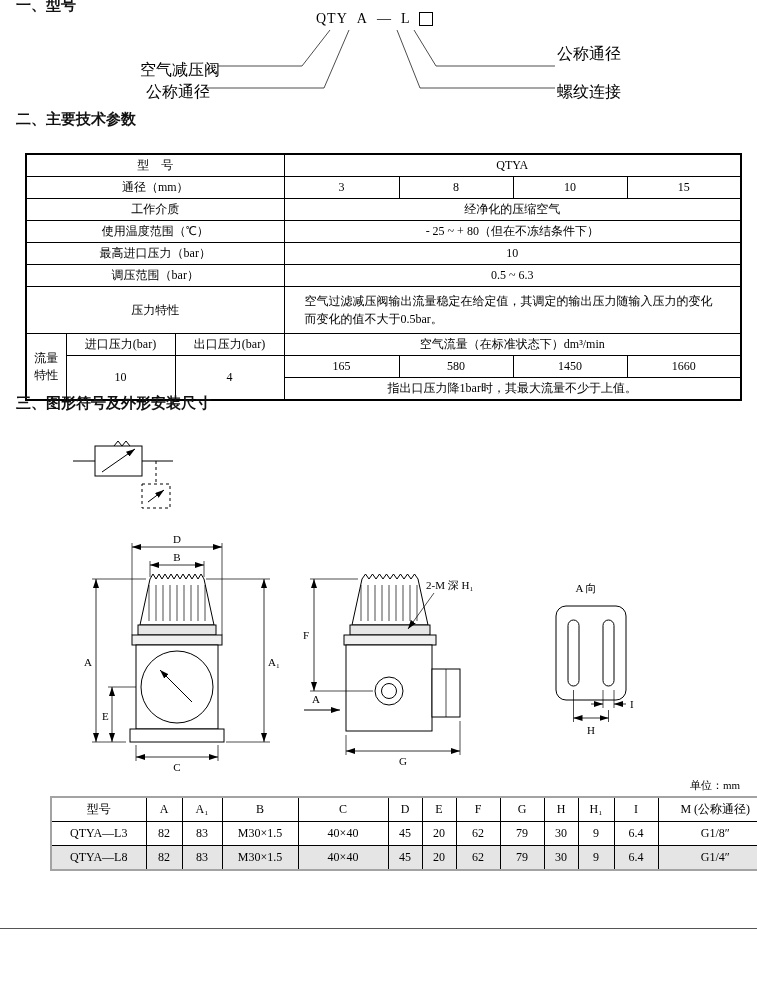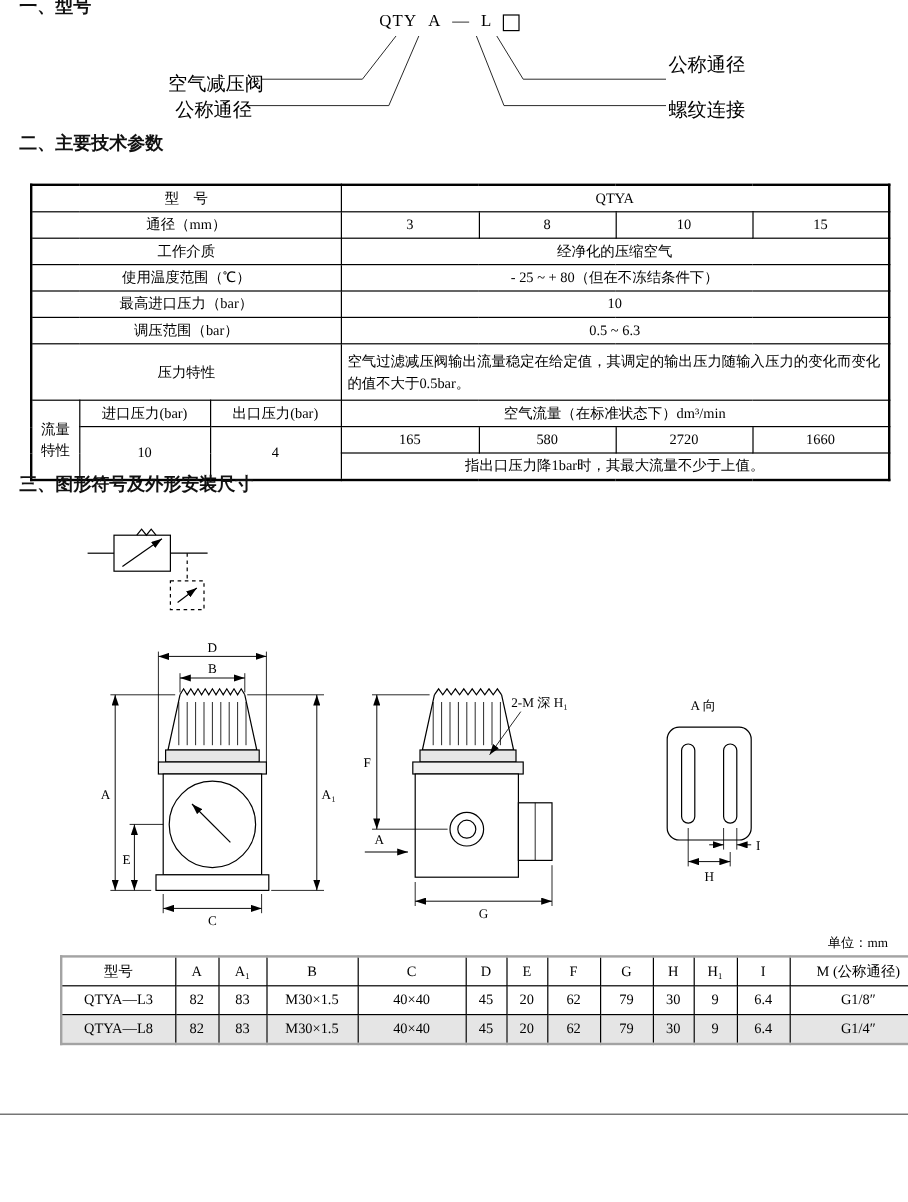--- a/index.html
+++ b/index.html
@@ -8,21 +8,21 @@
   .abs{position:absolute;}
   .sec-title{position:absolute;font-family:"Liberation Sans",sans-serif;font-weight:bold;font-size:15px;color:#111;white-space:nowrap;}
   .lbl{position:absolute;font-size:16px;white-space:nowrap;}
   .code-row{position:absolute;left:316px;top:11px;display:flex;align-items:center;gap:9px;font-size:14px;letter-spacing:1px;font-family:"Liberation Serif",serif;}
   .code-box{width:12px;height:12px;border:1px solid #000;display:inline-block;background:#fff;}
   table{border-collapse:collapse;table-layout:fixed;position:absolute;background:#fff;}
   td{border:1px solid #000;font-size:12px;text-align:center;vertical-align:middle;padding:0 2px;overflow:hidden;}
   .tech{left:25px;top:137px;width:715px;border:2px solid #000;margin-top:16px;}
   .tech td{height:21px;}
   .tech tr.tall td{height:42px;}
-  .tech td.ltext{text-align:left;padding:2px 5px;line-height:1.5;}
+  .tech td.ltext{text-align:left;padding:2px 20px;line-height:1.5;}
   .dim{left:18px;top:796px;width:722px;border:2px solid #a3a3a3;margin-left:32px;}
   .dim td{height:23px;}
   .dim tr.shade td{background:#e5e5e5;}
   .unit-note{position:absolute;left:650px;top:778px;width:90px;text-align:right;font-size:11px;}
   .divider{position:absolute;left:0;top:928px;width:757px;height:1px;background:#555;}
   svg{overflow:visible;}
   svg .ln{stroke:#000;fill:none;stroke-width:1;}
   svg .thin{stroke:#000;fill:none;stroke-width:0.7;}
   svg .dimln{stroke:#000;fill:none;stroke-width:0.8;}
   svg text{font-family:"Liberation Serif",serif;font-size:11px;fill:#000;stroke:none;}
@@ -105,21 +105,21 @@
         <td rowspan="3">流量特性</td>
         <td>进口压力(bar)</td>
         <td>出口压力(bar)</td>
         <td colspan="4">空气流量（在标准状态下）dm³/min</td>
       </tr>
       <tr>
         <td rowspan="2">10</td>
         <td rowspan="2">4</td>
         <td>165</td>
         <td>580</td>
-        <td>2720</td>
+        <td>1450</td>
         <td>1660</td>
       </tr>
       <tr>
         <td colspan="4">指出口压力降1bar时，其最大流量不少于上值。</td>
       </tr>
     </tbody>
   </table>
 
   <div class="sec-title" style="left:16px;top:394px;text-align:right;">三、图形符号及外形安装尺寸</div>
 

